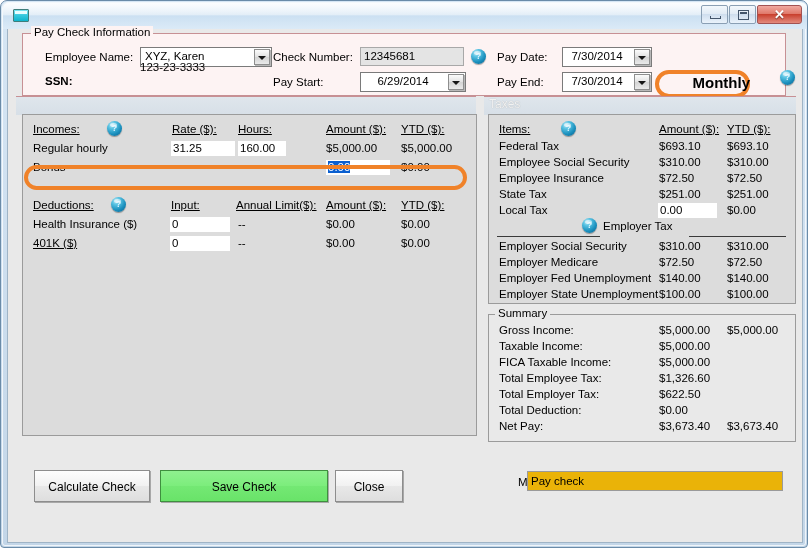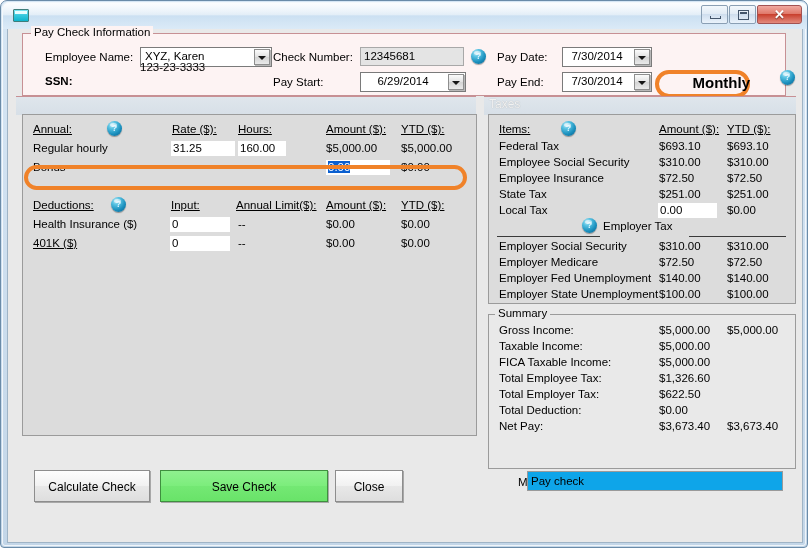--- a/index.html
+++ b/index.html
@@ -141,21 +141,21 @@
     white-space: nowrap;
   }
 
   .lbl { position: absolute; font-size: 11.5px; color: #000; white-space: nowrap; }
 
   
   .tbox {
     position: absolute;
     box-sizing: border-box;
     border: 1px solid #9a9a9a;
-    background: #0ea5e9;
+    background: #eab308;
     font-family: "Liberation Sans", sans-serif;
     font-size: 11.5px;
     color: #000;
     padding: 1px 3px;
     line-height: 15px;
     height: 19px;
     white-space: nowrap;
     overflow: hidden;
   }
   .tbox.readonly { background: #e4e4e4; border: 1px solid #a8a8a8; }
@@ -393,21 +393,21 @@
     <div class="monthly-badge"></div>
     <div class="monthly-text">Monthly</div>
 
     <div class="section-strip" style="left:8px; top:67px; width:460px; height:18px;"></div>
 
     <div class="section-strip" style="left:476px; top:67px; width:312px; height:18px;"></div>
     <div class="section-title" style="left:481px; top:68px;">Taxes</div>
 
     <div class="panel" style="left:14px; top:85px; width:455px; height:322px;">
 
-      <div class="cell hdr" style="left:10px; top:8px;">Annual:</div>
+      <div class="cell hdr" style="left:10px; top:8px;">Incomes:</div>
       <div class="help" style="left:84px; top:6px;"></div>
       <div class="cell hdr" style="left:149px; top:8px;">Rate ($):</div>
       <div class="cell hdr" style="left:215px; top:8px;">Hours:</div>
       <div class="cell hdr" style="left:303px; top:8px;">Amount ($):</div>
       <div class="cell hdr" style="left:378px; top:8px;">YTD ($):</div>
 
       <div class="cell" style="left:10px; top:27px;">Regular hourly</div>
       <div class="inp" style="left:148px; top:26px; width:64px;">31.25</div>
       <div class="inp" style="left:215px; top:26px; width:48px;">160.00</div>
       <div class="cell" style="left:303px; top:27px;">$5,000.00</div>
@@ -484,21 +484,21 @@
 
       <div class="cell" style="left:10px; top:157px;">Employer Fed Unemployment</div>
       <div class="cell" style="left:170px; top:157px;">$140.00</div>
       <div class="cell" style="left:238px; top:157px;">$140.00</div>
 
       <div class="cell" style="left:10px; top:173px;">Employer State Unemployment</div>
       <div class="cell" style="left:170px; top:173px;">$100.00</div>
       <div class="cell" style="left:238px; top:173px;">$100.00</div>
     </div>
 
-    <div class="summary-group" style="left:480px; top:285px; width:308px; height:155px;">
+    <div class="summary-group" style="left:480px; top:285px; width:308px; height:128px;">
       <div class="summary-legend">Summary</div>
 
       <div class="cell" style="left:10px; top:9px;">Gross Income:</div>
       <div class="cell" style="left:170px; top:9px;">$5,000.00</div>
       <div class="cell" style="left:238px; top:9px;">$5,000.00</div>
 
       <div class="cell" style="left:10px; top:25px;">Taxable Income:</div>
       <div class="cell" style="left:170px; top:25px;">$5,000.00</div>
 
       <div class="cell" style="left:10px; top:41px;">FICA Taxable Income:</div>

